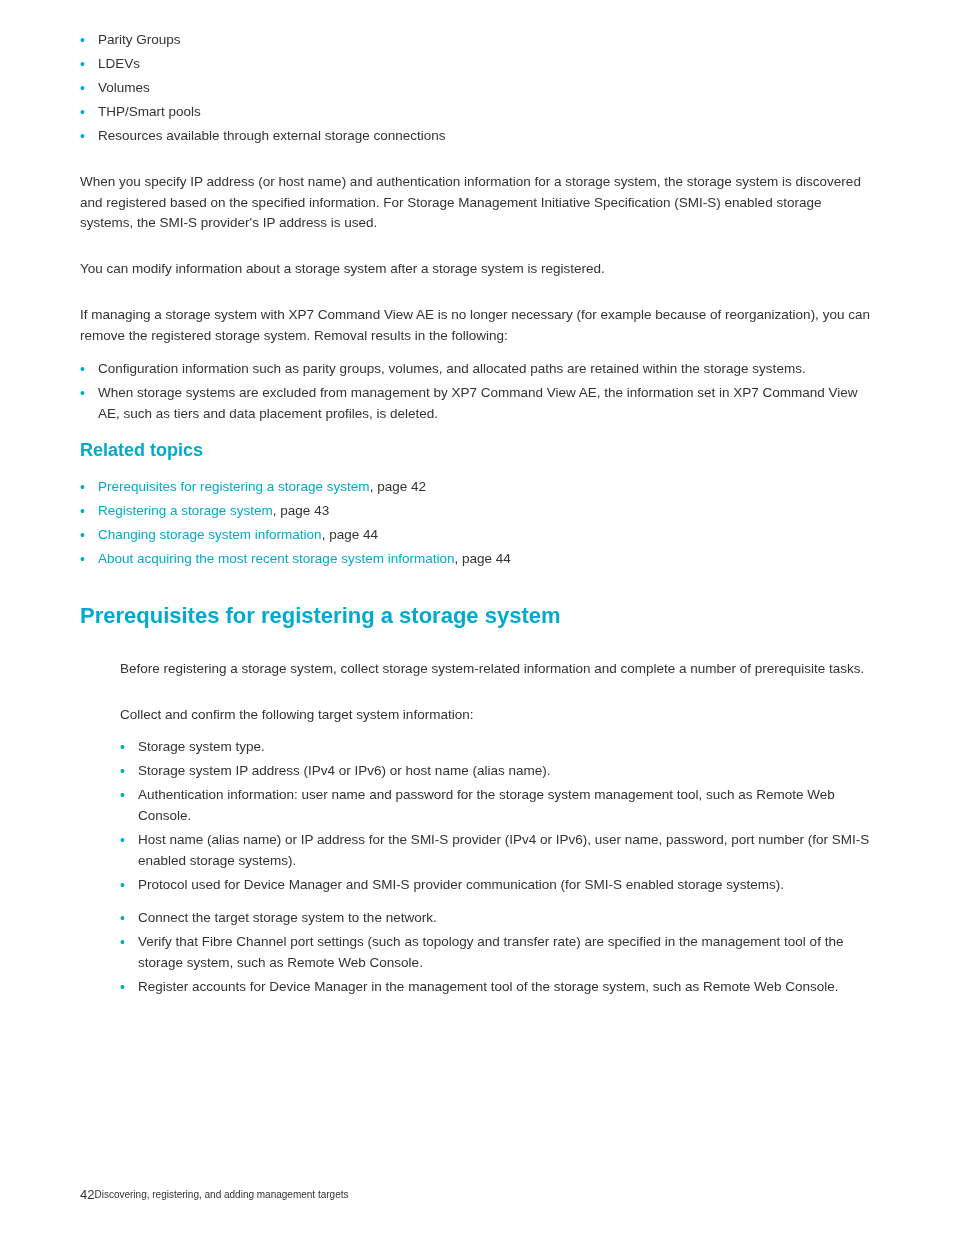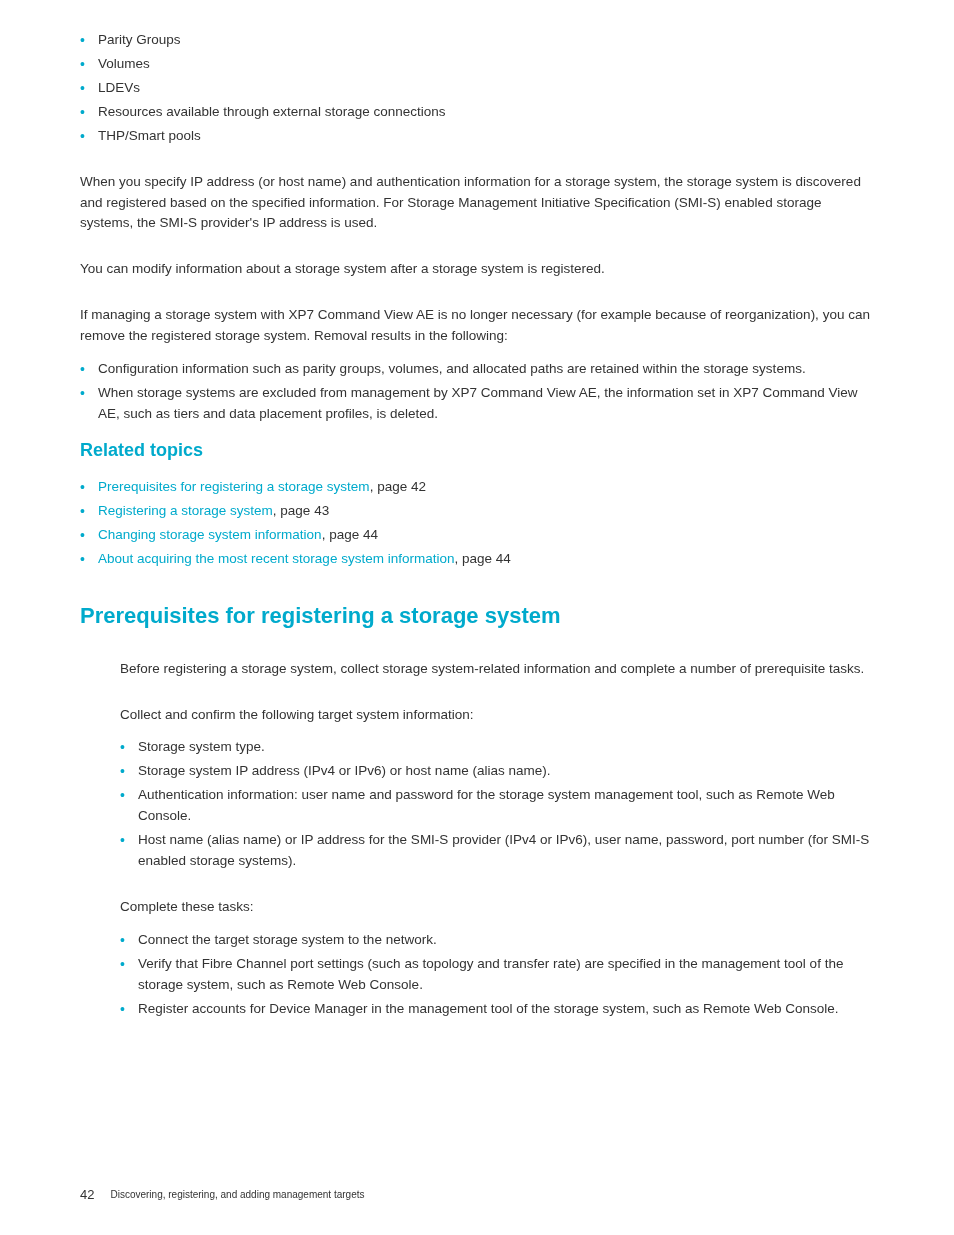--- a/index.html
+++ b/index.html
@@ -62,42 +62,41 @@
     .indented {
       padding-left: 40px;
     }
     .footer {
       position: absolute;
       bottom: 30px;
       left: 80px;
       right: 80px;
       display: flex;
       align-items: center;
-      gap: 16px;
     }
     .footer-page {
       font-size: 13px;
       color: #333;
     }
     .footer-text {
       font-size: 10px;
       color: #333;
     }
   </style>
 </head>
 <body>
 
 <div class="page">
 
   <ul class="bullet-list">
     <li>Parity Groups</li>
+    <li>LDEVs</li>
     <li>Volumes</li>
-    <li>LDEVs</li>
+    <li>THP/Smart pools</li>
     <li>Resources available through external storage connections</li>
-    <li>THP/Smart pools</li>
   </ul>
 
   <p class="paragraph">When you specify IP address (or host name) and authentication information for a storage system, the storage system is discovered and registered based on the specified information. For Storage Management Initiative Specification (SMI-S) enabled storage systems, the SMI-S provider's IP address is used.</p>
 
   <p class="paragraph">You can modify information about a storage system after a storage system is registered.</p>
 
   <p class="paragraph">If managing a storage system with XP7 Command View AE is no longer necessary (for example because of reorganization), you can remove the registered storage system. Removal results in the following:</p>
 
   <ul class="bullet-list">
     <li>Configuration information such as parity groups, volumes, and allocated paths are retained within the storage systems.</li>
@@ -126,25 +125,23 @@
   <div class="indented">
     <p class="paragraph">Before registering a storage system, collect storage system-related information and complete a number of prerequisite tasks.</p>
     <p class="paragraph">Collect and confirm the following target system information:</p>
   </div>
 
   <ul class="bullet-list indented">
     <li>Storage system type.</li>
     <li>Storage system IP address (IPv4 or IPv6) or host name (alias name).</li>
     <li>Authentication information: user name and password for the storage system management tool, such as Remote Web Console.</li>
     <li>Host name (alias name) or IP address for the SMI-S provider (IPv4 or IPv6), user name, password, port number (for SMI-S enabled storage systems).</li>
+    <li>Protocol used for Device Manager and SMI-S provider communication (for SMI-S enabled storage systems).</li>
   </ul>
 
-  <div class="indented">
-    <p class="paragraph">Complete these tasks:</p>
-  </div>
 
   <ul class="bullet-list indented">
     <li>Connect the target storage system to the network.</li>
     <li>Verify that Fibre Channel port settings (such as topology and transfer rate) are specified in the management tool of the storage system, such as Remote Web Console.</li>
     <li>Register accounts for Device Manager in the management tool of the storage system, such as Remote Web Console.</li>
   </ul>
 
   <div class="footer">
     <span class="footer-page">42</span>
     <span class="footer-text">Discovering, registering, and adding management targets</span>

